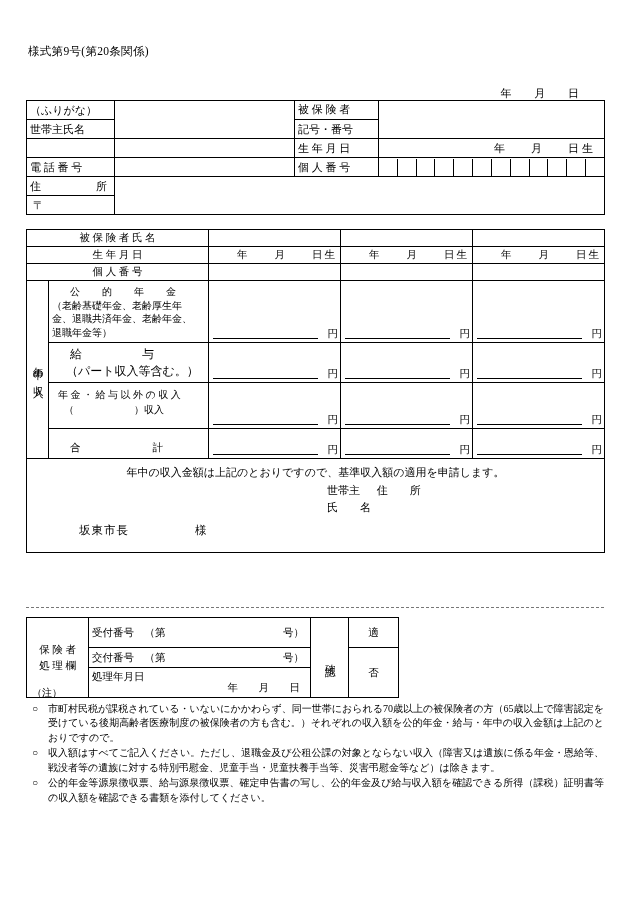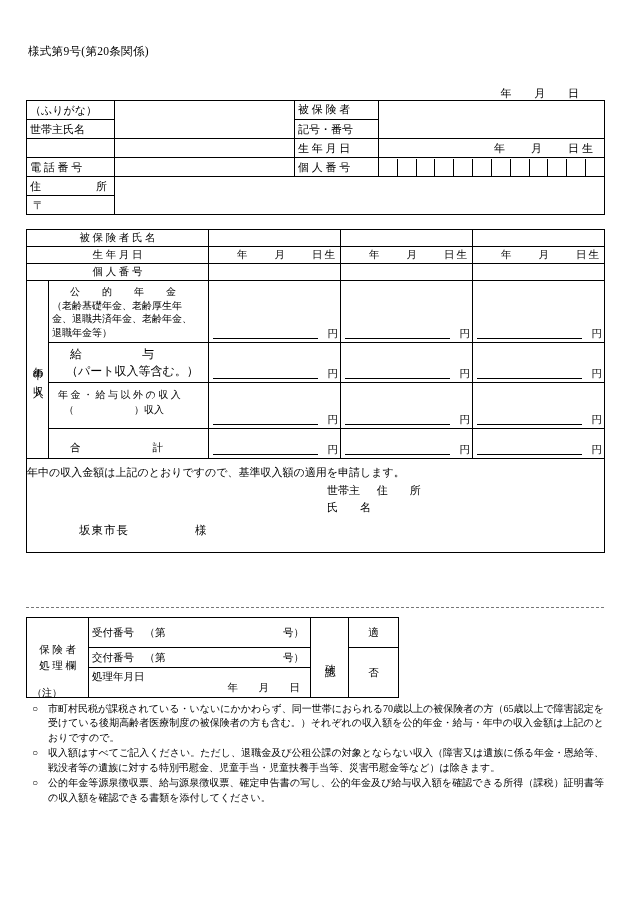--- a/index.html
+++ b/index.html
@@ -114,20 +114,21 @@
   .ul-cell .underline {
     position: absolute;
     left: 4px;
     right: 22px;
     bottom: 3px;
     border-bottom: 1px solid #000;
   }
   .birth-cell { text-align: right; padding-right: 6px; letter-spacing: 2px; }
 
   .decl {
+    text-align: center;
     padding: 6px 0 2px 0;
     font-size: 11px;
   }
   .sig-block {
     font-size: 11px;
     padding-left: 300px;
     line-height: 1.5;
   }
   .mayor {
     font-size: 11.5px;

